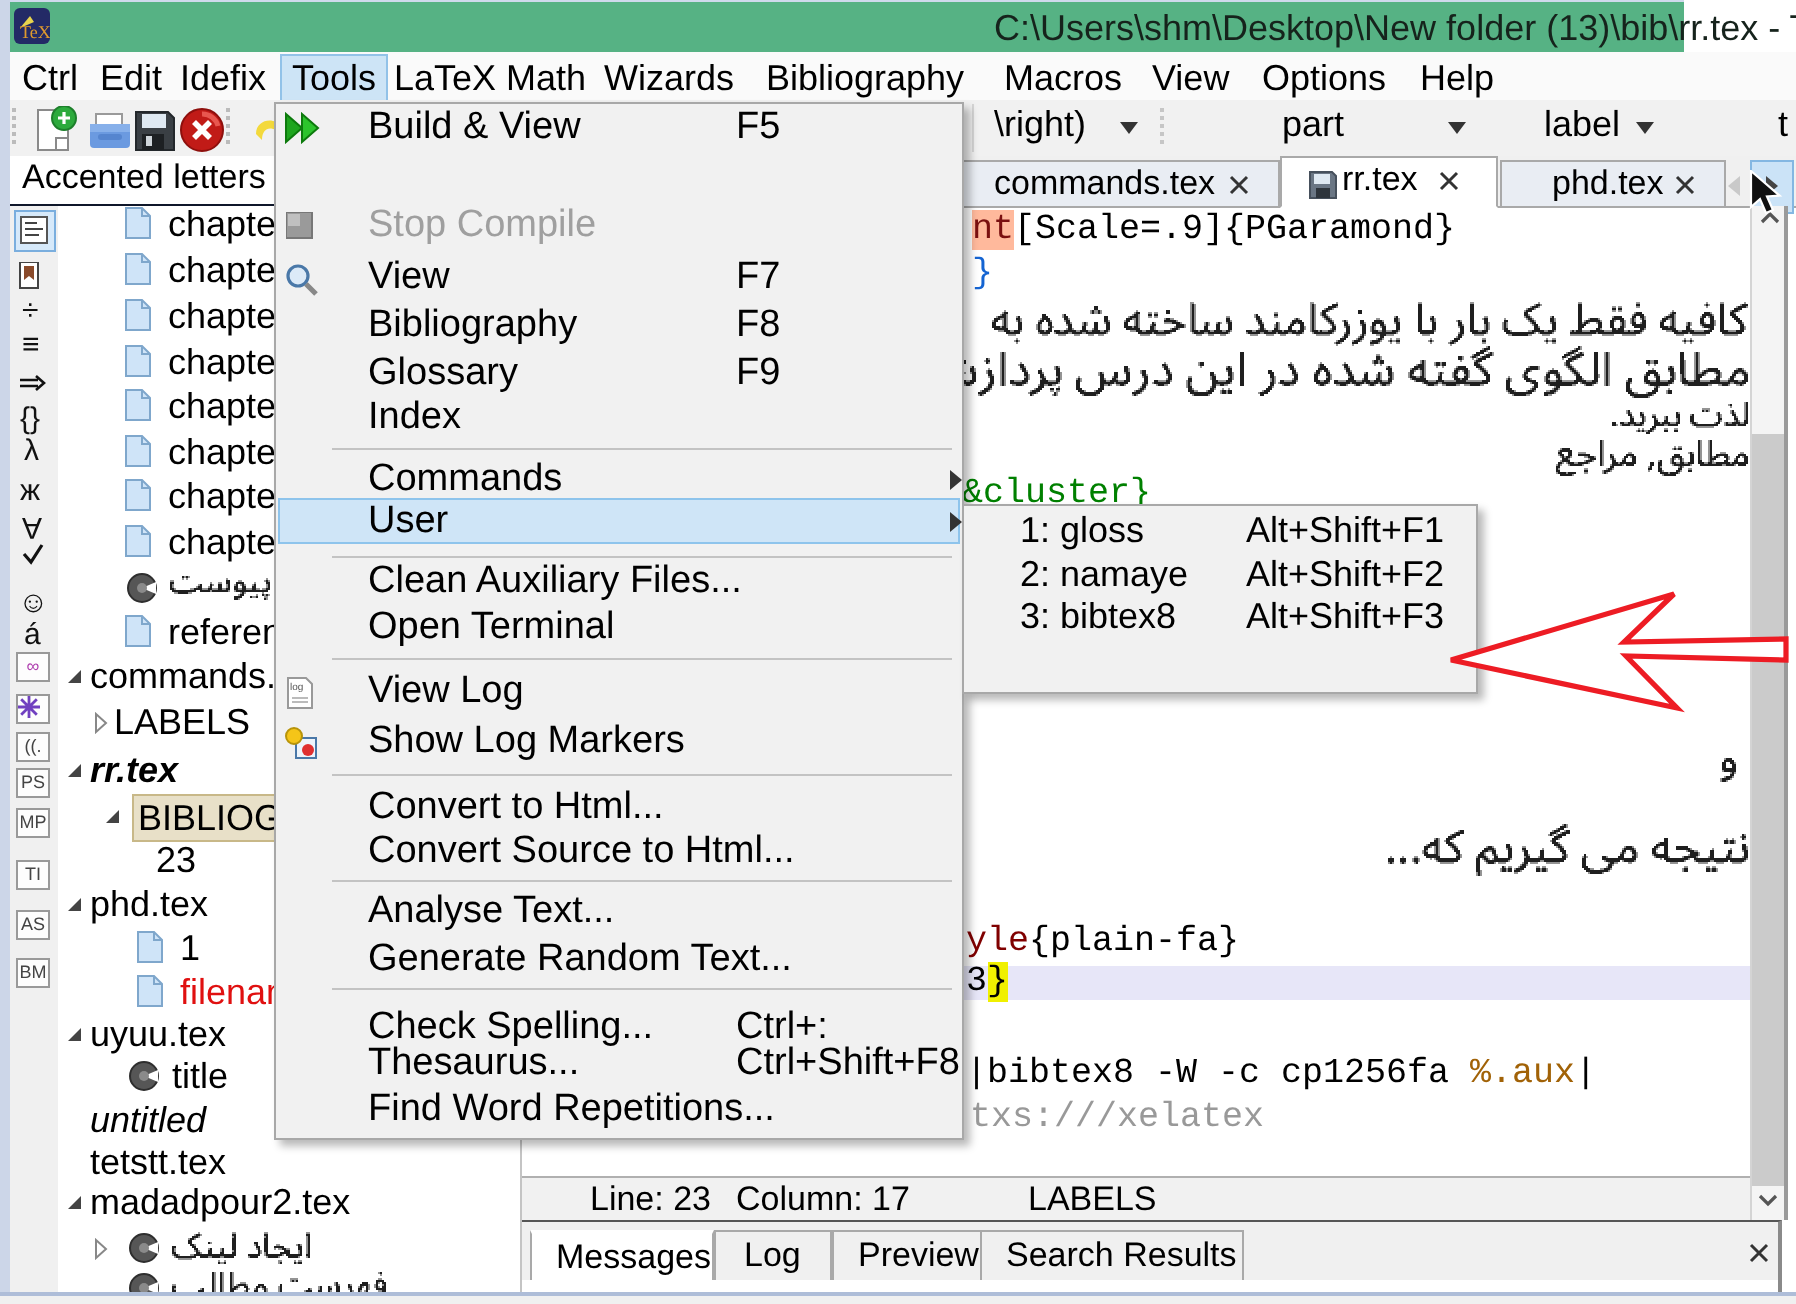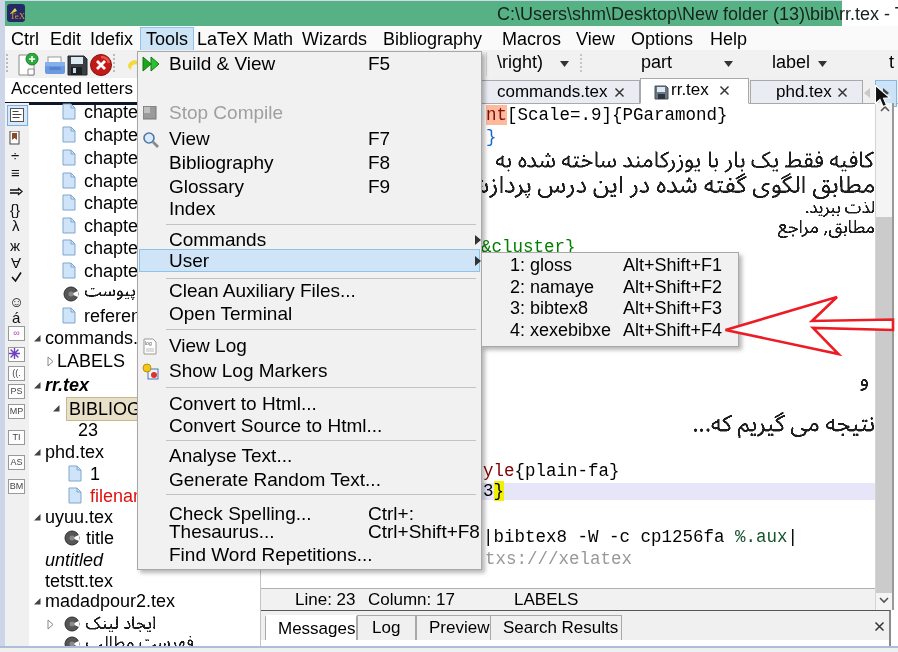--- a/index.html
+++ b/index.html
@@ -5,37 +5,37 @@
 #w{position:relative;width:898px;height:652px;background:#fff}
 .abs{position:absolute}
 #border-l{left:0;top:0;width:5px;height:646px;background:#ccd6e8}
 #titlebar{left:5px;top:0;width:837px;height:26px;background:#56b284;border-top:1px solid #cfdaec}
 #titlebar .ttl{position:absolute;left:492px;top:3px;font-size:18px;color:#16231c;white-space:nowrap}
 #menubar{left:5px;top:26px;width:893px;height:24px;background:#fafafa}
 .mi{position:absolute;top:3px;font-size:18px;color:#000;white-space:nowrap}
 #tools-hl{position:absolute;left:135px;top:1px;width:52px;height:23px;background:#cde4f6;border:1px solid #92c2e8}
 #toolbar{left:5px;top:50px;width:893px;height:28px;background:#f1f1f1;border-bottom:1px solid #e3e3e3}
 #leftpanel{left:5px;top:78px;width:256px;height:568px;background:#fff;overflow:hidden}
-#lphead{position:absolute;left:0;top:0;width:256px;height:24px;background:#fff;font-size:17px;border-bottom:3px solid #0f172a}
+#lphead{position:absolute;left:0;top:0;width:256px;height:24px;background:#fff;font-size:17px;border-bottom:1px solid #0f172a}
 #lphead span{position:absolute;left:6px;top:1px}
 #iconstrip{position:absolute;left:0;top:25px;width:24px;height:543px;background:#f0f0f0}
 .tree{position:absolute;font-size:18px;white-space:nowrap;color:#000}
 #editor{left:261px;top:78px;width:637px;height:568px;background:#fff}
 #tabbar{position:absolute;left:0;top:0;width:637px;height:25px;background:#f0f0f0;border-bottom:1px solid #a9a9a9}
 .tab{position:absolute;top:2px;height:22px;background:#e9edf3;border:1px solid #a9a9a9;font-size:17px}
 .tab.active{top:0;height:24px;background:#fff;border-bottom:1px solid #fff}
 .tab .tx{position:absolute;top:1px}
 .code{position:absolute;font-family:"Liberation Mono",monospace;font-size:17.5px;white-space:pre;color:#000}
 #statusbar{position:absolute;left:0;top:510px;width:614px;height:22px;background:#f1f1f1;border-top:1px solid #b0b0b0;font-size:17px}
 #bottompanel{position:absolute;left:261px;top:610px;width:630px;height:36px;background:#f0f0f0;border-top:1px solid #565656;border-right:2px solid #8a8a8a;box-sizing:border-box}
 .btab{position:absolute;top:4px;height:24px;border:1px solid #a9a9a9;background:#f0f0f0;font-size:17px;white-space:nowrap}
 .btab.active{background:#fff;border-top:2px solid #fff}
 #menu{left:137px;top:51px;width:343px;height:517px;background:#f1f1f1;border:1px solid #a8a8a8;box-shadow:3px 3px 4px rgba(0,0,0,.28)}
 .m-item{position:absolute;left:0;width:341px;font-size:19px;white-space:nowrap}
-.m-item .lbl{position:absolute;left:31px}
+.m-item .lbl{position:absolute;left:46px}
 .m-item .sc{position:absolute;left:230px}
 .m-sep{position:absolute;left:28px;width:310px;height:1px;background:#c3c3c3}
 .m-dis{color:#9f9f9f}
 #m-user-hl{position:absolute;left:1px;top:197px;width:341px;height:23px;background:#cfe5f7;border:1px solid #8ec4ec;box-sizing:border-box}
 #submenu{left:481px;top:252px;width:256px;height:93px;background:#f1f1f1;border:1px solid #a8a8a8;box-shadow:3px 3px 4px rgba(0,0,0,.28)}
 .s-item{position:absolute;font-size:18px;white-space:nowrap}
 #bottomedge{left:0;top:646px;width:898px;height:6px;background:#f0f0f0;border-top:2px solid #aebdd8}
 svg{display:block}
 </style></head><body>
 <div id="w">
@@ -373,21 +373,21 @@
             <path d="M2 1l6 5-6 5z" fill="#444"></path>
           </svg>
         </div>
   </div>
   <div class="code" style="left:225px;top:26px;height:22px;line-height:22px"><span style="background:#ffb99c;color:#7a1010">nt</span>[Scale=.9]{PGaramond}</div>
       <div class="code" style="left:225px;top:48px;height:22px;line-height:22px"><span style="color:#1464d2">}</span></div>
       <div class="code" style="left:220px;top:158px;height:22px;line-height:22px"><span style="color:#008000">&amp;cluster}</span></div>
       <div class="code" style="left:222px;top:382px;height:22px;line-height:22px"><span style="color:#800000">yle</span>{plain-fa}</div>
       <div class="abs" style="left:219px;top:405px;width:395px;height:17px;background:#e7e6f8"></div>
       <div class="code" style="left:222px;top:402px;height:22px;line-height:22px">3<span style="background:#f0f000">}</span></div>
-      <div class="code" style="left:222px;top:448px;height:22px;line-height:22px">|bibtex8 -W -c cp1256fa <span style="color:#14532d">%.aux</span>|</div>
+      <div class="code" style="left:222px;top:448px;height:22px;line-height:22px">|bibtex8 -W -c cp1256fa <span style="color:#a16207">%.aux</span>|</div>
       <div class="code" style="left:224px;top:470px;height:22px;line-height:22px"><span style="color:#999">txs:///xelatex</span></div>
       <svg class="abs" style="left:235px;top:73px" width="378" height="22" viewBox="0 0 378 22">
         <path d="M100 1.5h1M160 1.5h1M170 1.5h3M213 1.5h2M239 1.5h2M272 1.5h2M293 1.5h2M322 1.5h2M357 1.5h1M364 1.5h2M375 1.5h3M51 2.5h2M100 2.5h1M160 2.5h1M168 2.5h4M213 2.5h2M239 2.5h2M270 2.5h3M293 2.5h2M364 2.5h2M373 2.5h4M51 3.5h2M100 3.5h1M160 3.5h1M167 3.5h3M213 3.5h2M239 3.5h2M268 3.5h3M293 3.5h2M310 3.5h2M313 3.5h2M364 3.5h2M371 3.5h4M50 4.5h1M53 4.5h1M87 4.5h2M100 4.5h1M160 4.5h1M165 4.5h3M183 4.5h2M213 4.5h2M239 4.5h2M267 4.5h3M293 4.5h2M364 4.5h2M370 4.5h3M6 5.5h2M50 5.5h1M53 5.5h1M72 5.5h2M87 5.5h2M100 5.5h1M160 5.5h1M165 5.5h2M183 5.5h2M213 5.5h2M239 5.5h2M266 5.5h2M293 5.5h2M322 5.5h3M340 5.5h2M356 5.5h3M364 5.5h2M369 5.5h2M5 6.5h2M25 6.5h2M36 6.5h1M71 6.5h2M78 6.5h2M81 6.5h2M100 6.5h1M132 6.5h1M141 6.5h2M160 6.5h1M165 6.5h2M213 6.5h2M239 6.5h2M266 6.5h2M293 6.5h2M321 6.5h5M339 6.5h2M355 6.5h5M364 6.5h2M369 6.5h3M3 7.5h4M13 7.5h1M25 7.5h3M36 7.5h2M56 7.5h2M69 7.5h4M100 7.5h1M132 7.5h2M160 7.5h1M166 7.5h2M202 7.5h1M213 7.5h2M220 7.5h1M239 7.5h2M267 7.5h2M280 7.5h1M293 7.5h2M311 7.5h4M320 7.5h2M324 7.5h2M337 7.5h4M355 7.5h2M359 7.5h2M364 7.5h2M370 7.5h3M1 8.5h3M6 8.5h1M12 8.5h2M25 8.5h4M36 8.5h2M56 8.5h2M67 8.5h3M72 8.5h1M87 8.5h2M100 8.5h1M117 8.5h2M132 8.5h2M152 8.5h1M160 8.5h1M167 8.5h2M201 8.5h2M213 8.5h2M219 8.5h2M239 8.5h2M246 8.5h2M268 8.5h2M279 8.5h2M293 8.5h2M299 8.5h4M310 8.5h6M320 8.5h1M325 8.5h1M335 8.5h3M340 8.5h1M354 8.5h2M359 8.5h2M364 8.5h2M371 8.5h3M1 9.5h2M6 9.5h1M13 9.5h1M24 9.5h2M27 9.5h2M37 9.5h2M56 9.5h2M67 9.5h2M72 9.5h1M86 9.5h6M100 9.5h1M117 9.5h2M133 9.5h2M150 9.5h5M160 9.5h1M168 9.5h2M176 9.5h1M184 9.5h2M191 9.5h4M201 9.5h2M213 9.5h2M220 9.5h1M233 9.5h1M239 9.5h2M246 9.5h2M256 9.5h2M269 9.5h2M279 9.5h2M293 9.5h2M297 9.5h7M309 9.5h2M314 9.5h2M320 9.5h1M325 9.5h2M335 9.5h2M340 9.5h1M354 9.5h2M359 9.5h2M364 9.5h2M372 9.5h3M0 10.5h2M6 10.5h1M13 10.5h2M23 10.5h2M28 10.5h2M37 10.5h2M46 10.5h1M51 10.5h2M57 10.5h2M66 10.5h2M72 10.5h1M80 10.5h1M90 10.5h4M100 10.5h1M107 10.5h1M113 10.5h1M118 10.5h2M133 10.5h2M142 10.5h1M150 10.5h2M153 10.5h3M160 10.5h1M169 10.5h2M176 10.5h2M184 10.5h2M190 10.5h6M202 10.5h2M213 10.5h2M220 10.5h2M233 10.5h2M239 10.5h2M246 10.5h2M256 10.5h1M270 10.5h2M280 10.5h2M293 10.5h2M296 10.5h2M303 10.5h2M309 10.5h2M315 10.5h1M320 10.5h2M325 10.5h2M334 10.5h2M340 10.5h1M348 10.5h1M354 10.5h2M359 10.5h2M364 10.5h2M373 10.5h2M0 11.5h2M6 11.5h1M13 11.5h2M23 11.5h1M28 11.5h2M38 11.5h2M46 11.5h1M51 11.5h2M57 11.5h2M66 11.5h2M72 11.5h1M80 11.5h2M92 11.5h4M100 11.5h1M107 11.5h1M112 11.5h2M118 11.5h2M134 11.5h2M142 11.5h1M149 11.5h2M154 11.5h2M160 11.5h1M170 11.5h1M176 11.5h2M185 11.5h2M190 11.5h2M194 11.5h2M202 11.5h2M213 11.5h2M220 11.5h2M233 11.5h2M239 11.5h2M247 11.5h1M256 11.5h1M271 11.5h2M280 11.5h2M293 11.5h4M303 11.5h2M309 11.5h2M315 11.5h1M320 11.5h7M334 11.5h2M340 11.5h1M348 11.5h1M355 11.5h6M364 11.5h2M374 11.5h2M0 12.5h4M5 12.5h2M13 12.5h2M23 12.5h1M29 12.5h1M38 12.5h2M45 12.5h2M51 12.5h2M57 12.5h2M66 12.5h4M71 12.5h2M79 12.5h2M92 12.5h4M100 12.5h1M106 12.5h2M112 12.5h2M118 12.5h2M134 12.5h2M142 12.5h1M148 12.5h2M154 12.5h2M160 12.5h1M170 12.5h2M177 12.5h2M185 12.5h2M190 12.5h1M195 12.5h2M202 12.5h2M213 12.5h2M220 12.5h2M234 12.5h2M239 12.5h2M247 12.5h1M256 12.5h1M271 12.5h2M280 12.5h2M293 12.5h3M303 12.5h2M309 12.5h2M314 12.5h2M321 12.5h6M334 12.5h4M339 12.5h2M347 12.5h2M356 12.5h5M364 12.5h2M374 12.5h2M1 13.5h7M13 13.5h2M23 13.5h1M28 13.5h2M38 13.5h2M45 13.5h2M51 13.5h2M57 13.5h2M67 13.5h7M79 13.5h2M90 13.5h3M100 13.5h1M106 13.5h2M112 13.5h2M118 13.5h2M134 13.5h2M141 13.5h2M148 13.5h2M154 13.5h2M160 13.5h1M170 13.5h2M177 13.5h2M185 13.5h2M190 13.5h1M195 13.5h2M202 13.5h2M213 13.5h2M220 13.5h2M234 13.5h2M239 13.5h2M247 13.5h1M256 13.5h2M271 13.5h3M280 13.5h2M293 13.5h2M302 13.5h2M310 13.5h2M313 13.5h3M324 13.5h2M335 13.5h7M347 13.5h2M359 13.5h2M364 13.5h2M374 13.5h2M6 14.5h3M11 14.5h3M23 14.5h3M27 14.5h3M31 14.5h3M36 14.5h6M44 14.5h4M50 14.5h4M56 14.5h2M72 14.5h3M77 14.5h6M86 14.5h6M100 14.5h3M104 14.5h5M111 14.5h4M117 14.5h2M127 14.5h3M132 14.5h6M140 14.5h5M146 14.5h6M153 14.5h3M160 14.5h3M164 14.5h1M168 14.5h3M177 14.5h2M185 14.5h2M190 14.5h3M195 14.5h2M200 14.5h3M213 14.5h8M234 14.5h2M239 14.5h4M245 14.5h3M256 14.5h3M270 14.5h6M278 14.5h3M290 14.5h1M292 14.5h3M299 14.5h7M310 14.5h6M318 14.5h1M321 14.5h4M340 14.5h3M345 14.5h6M356 14.5h4M364 14.5h4M372 14.5h4M7 15.5h7M24 15.5h5M32 15.5h6M40 15.5h5M47 15.5h10M73 15.5h7M81 15.5h8M101 15.5h5M108 15.5h10M128 15.5h6M136 15.5h6M143 15.5h5M150 15.5h5M161 15.5h9M177 15.5h2M185 15.5h2M190 15.5h12M214 15.5h7M234 15.5h2M240 15.5h7M257 15.5h14M274 15.5h6M289 15.5h13M303 15.5h21M341 15.5h7M349 15.5h10M365 15.5h10M176 16.5h2M185 16.5h1M194 16.5h3M233 16.5h2M260 16.5h8M176 17.5h2M184 17.5h2M194 17.5h2M233 17.5h2M174 18.5h3M183 18.5h2M193 18.5h2M231 18.5h3M12 19.5h1M173 19.5h3M181 19.5h3M190 19.5h4M199 19.5h1M202 19.5h2M219 19.5h1M230 19.5h3M245 19.5h2M277 19.5h1M280 19.5h2M346 19.5h1M349 19.5h1M172 20.5h2M180 20.5h3M189 20.5h4M229 20.5h2" stroke="#000" stroke-opacity=".88" stroke-width="1" fill="none"></path>
         <path d="M99 0.5h2M159 0.5h2M172 0.5h1M213 0.5h2M239 0.5h2M273 0.5h1M293 0.5h2M322 0.5h2M357 0.5h1M364 0.5h2M376 0.5h1M99 1.5h1M101 1.5h1M159 1.5h1M161 1.5h1M271 1.5h1M274 1.5h1M356 1.5h1M358 1.5h1M374 1.5h1M99 2.5h1M101 2.5h1M159 2.5h1M161 2.5h1M172 2.5h1M269 2.5h1M273 2.5h1M310 2.5h2M313 2.5h2M322 2.5h2M357 2.5h1M372 2.5h1M377 2.5h1M99 3.5h1M101 3.5h1M159 3.5h1M161 3.5h1M166 3.5h1M170 3.5h1M267 3.5h1M271 3.5h1M6 4.5h1M49 4.5h1M51 4.5h2M54 4.5h1M72 4.5h1M99 4.5h1M101 4.5h1M159 4.5h1M161 4.5h1M168 4.5h1M266 4.5h1M310 4.5h2M313 4.5h2M340 4.5h1M369 4.5h1M373 4.5h1M5 5.5h1M49 5.5h1M51 5.5h2M54 5.5h1M71 5.5h1M78 5.5h2M81 5.5h2M99 5.5h1M101 5.5h1M141 5.5h2M159 5.5h1M161 5.5h1M164 5.5h1M321 5.5h1M339 5.5h1M359 5.5h1M371 5.5h1M4 6.5h1M7 6.5h1M35 6.5h1M70 6.5h1M73 6.5h1M99 6.5h1M101 6.5h1M131 6.5h1M159 6.5h1M161 6.5h1M164 6.5h1M167 6.5h1M268 6.5h1M320 6.5h1M338 6.5h1M341 6.5h1M360 6.5h1M2 7.5h1M7 7.5h1M12 7.5h1M35 7.5h1M68 7.5h1M73 7.5h1M78 7.5h2M81 7.5h2M99 7.5h1M101 7.5h1M117 7.5h2M131 7.5h1M141 7.5h2M159 7.5h1M161 7.5h1M165 7.5h1M168 7.5h1M201 7.5h1M219 7.5h1M246 7.5h2M266 7.5h1M269 7.5h1M279 7.5h1M310 7.5h1M326 7.5h1M336 7.5h1M341 7.5h1M354 7.5h1M358 7.5h1M4 8.5h2M7 8.5h1M14 8.5h1M24 8.5h1M38 8.5h1M70 8.5h2M73 8.5h1M86 8.5h1M89 8.5h2M99 8.5h1M101 8.5h1M134 8.5h1M151 8.5h1M153 8.5h1M159 8.5h1M161 8.5h1M166 8.5h1M169 8.5h1M192 8.5h2M203 8.5h1M221 8.5h1M245 8.5h1M256 8.5h1M267 8.5h1M270 8.5h1M281 8.5h1M298 8.5h1M303 8.5h1M319 8.5h1M321 8.5h1M324 8.5h1M326 8.5h1M338 8.5h2M341 8.5h1M0 9.5h1M5 9.5h1M7 9.5h1M12 9.5h1M14 9.5h1M23 9.5h1M29 9.5h1M36 9.5h1M58 9.5h1M66 9.5h1M71 9.5h1M73 9.5h1M92 9.5h1M99 9.5h1M101 9.5h1M119 9.5h1M132 9.5h1M159 9.5h1M161 9.5h1M167 9.5h1M170 9.5h1M175 9.5h1M177 9.5h1M195 9.5h1M203 9.5h1M219 9.5h1M221 9.5h1M232 9.5h1M234 9.5h1M268 9.5h1M271 9.5h1M281 9.5h1M296 9.5h1M304 9.5h1M311 9.5h1M316 9.5h1M319 9.5h1M321 9.5h1M334 9.5h1M339 9.5h1M341 9.5h1M361 9.5h1M5 10.5h1M7 10.5h1M39 10.5h1M45 10.5h1M47 10.5h1M56 10.5h1M71 10.5h1M73 10.5h1M81 10.5h1M86 10.5h4M94 10.5h1M99 10.5h1M101 10.5h1M106 10.5h1M108 10.5h1M112 10.5h1M114 10.5h1M117 10.5h1M135 10.5h1M143 10.5h1M149 10.5h1M152 10.5h1M159 10.5h1M161 10.5h1M168 10.5h1M186 10.5h1M201 10.5h1M248 10.5h1M255 10.5h1M257 10.5h1M269 10.5h1M279 10.5h1M295 10.5h1M298 10.5h1M302 10.5h1M314 10.5h1M316 10.5h1M319 10.5h1M324 10.5h1M339 10.5h1M341 10.5h1M347 10.5h1M349 10.5h1M356 10.5h1M361 10.5h1M375 10.5h1M5 11.5h1M7 11.5h1M22 11.5h1M24 11.5h1M37 11.5h1M45 11.5h1M47 11.5h1M71 11.5h1M73 11.5h1M79 11.5h1M96 11.5h1M99 11.5h1M101 11.5h1M106 11.5h1M108 11.5h1M133 11.5h1M141 11.5h1M143 11.5h1M159 11.5h1M161 11.5h1M169 11.5h1M171 11.5h1M178 11.5h1M184 11.5h1M196 11.5h1M235 11.5h1M246 11.5h1M248 11.5h1M255 11.5h1M257 11.5h1M270 11.5h1M314 11.5h1M316 11.5h1M339 11.5h1M341 11.5h1M347 11.5h1M349 11.5h1M354 11.5h1M361 11.5h1M4 12.5h1M7 12.5h1M22 12.5h1M24 12.5h1M28 12.5h1M30 12.5h1M70 12.5h1M73 12.5h1M81 12.5h1M91 12.5h1M96 12.5h1M99 12.5h1M101 12.5h1M141 12.5h1M143 12.5h1M156 12.5h1M159 12.5h1M161 12.5h1M176 12.5h1M189 12.5h1M191 12.5h1M194 12.5h1M233 12.5h1M246 12.5h1M248 12.5h1M255 12.5h1M257 12.5h1M273 12.5h1M316 12.5h1M338 12.5h1M341 12.5h1M355 12.5h1M376 12.5h1M22 13.5h1M24 13.5h1M37 13.5h1M40 13.5h1M50 13.5h1M81 13.5h1M89 13.5h1M93 13.5h1M99 13.5h1M101 13.5h1M133 13.5h1M136 13.5h1M143 13.5h1M156 13.5h1M159 13.5h1M161 13.5h1M169 13.5h1M189 13.5h1M191 13.5h1M246 13.5h1M248 13.5h1M255 13.5h1M304 13.5h1M312 13.5h1M326 13.5h1M349 13.5h1M358 13.5h1M376 13.5h1M3 14.5h3M9 14.5h2M14 14.5h1M26 14.5h1M34 14.5h2M42 14.5h2M48 14.5h2M54 14.5h2M58 14.5h1M69 14.5h3M75 14.5h2M83 14.5h3M99 14.5h1M103 14.5h1M109 14.5h2M115 14.5h2M119 14.5h1M130 14.5h2M138 14.5h2M145 14.5h1M152 14.5h1M159 14.5h1M163 14.5h1M165 14.5h3M171 14.5h1M189 14.5h1M193 14.5h2M197 14.5h3M203 14.5h1M221 14.5h1M243 14.5h2M259 14.5h1M268 14.5h2M276 14.5h2M281 14.5h1M289 14.5h1M291 14.5h1M295 14.5h4M306 14.5h4M316 14.5h2M319 14.5h2M325 14.5h1M337 14.5h3M343 14.5h2M351 14.5h5M368 14.5h4M23 15.5h1M31 15.5h1M38 15.5h2M45 15.5h2M57 15.5h1M80 15.5h1M89 15.5h1M100 15.5h1M106 15.5h2M118 15.5h1M127 15.5h1M134 15.5h2M142 15.5h1M148 15.5h2M155 15.5h1M160 15.5h1M170 15.5h1M176 15.5h1M202 15.5h1M233 15.5h1M247 15.5h1M271 15.5h1M273 15.5h1M280 15.5h1M302 15.5h1M324 15.5h1M348 15.5h1M8 16.5h4M25 16.5h3M33 16.5h4M41 16.5h3M48 16.5h3M53 16.5h3M74 16.5h5M82 16.5h5M102 16.5h3M108 16.5h3M114 16.5h3M129 16.5h4M137 16.5h4M144 16.5h3M152 16.5h2M162 16.5h7M178 16.5h1M184 16.5h1M186 16.5h1M192 16.5h2M197 16.5h4M215 16.5h4M235 16.5h1M241 16.5h5M258 16.5h2M268 16.5h2M275 16.5h4M289 16.5h11M305 16.5h6M315 16.5h7M342 16.5h4M350 16.5h7M366 16.5h7M175 17.5h1M183 17.5h1M232 17.5h1M12 18.5h1M182 18.5h1M185 18.5h1M192 18.5h1M195 18.5h1M199 18.5h1M202 18.5h2M219 18.5h1M245 18.5h2M277 18.5h1M280 18.5h2M346 18.5h1M349 18.5h1M11 19.5h1M13 19.5h1M172 19.5h1M180 19.5h1M184 19.5h1M189 19.5h1M194 19.5h1M198 19.5h1M200 19.5h2M218 19.5h1M220 19.5h1M229 19.5h1M276 19.5h1M278 19.5h2M345 19.5h1M347 19.5h2M350 19.5h1M12 20.5h1M171 20.5h1M174 20.5h1M193 20.5h1M199 20.5h1M202 20.5h2M219 20.5h1M228 20.5h1M231 20.5h1M245 20.5h2M277 20.5h1M280 20.5h2M346 20.5h1M349 20.5h1M172 21.5h1M180 21.5h1M189 21.5h2M229 21.5h1" stroke="#000" stroke-opacity=".42" stroke-width="1" fill="none"></path>
       </svg>
       <svg class="abs" style="left:200px;top:95px" width="413" height="26" viewBox="0 0 413 26">
         <path d="M283 0.5h1M328 0.5h1M281 1.5h3M327 1.5h2M279 2.5h3M325 2.5h3M40 3.5h1M159 3.5h2M277 3.5h4M284 3.5h1M323 3.5h3M329 3.5h1M336 3.5h2M342 3.5h1M379 3.5h2M387 3.5h1M40 4.5h1M159 4.5h2M276 4.5h3M282 4.5h3M321 4.5h3M327 4.5h4M336 4.5h2M342 4.5h1M379 4.5h2M387 4.5h1M18 5.5h2M40 5.5h1M159 5.5h2M227 5.5h2M268 5.5h2M275 5.5h2M280 5.5h4M320 5.5h2M325 5.5h4M336 5.5h2M342 5.5h1M379 5.5h2M387 5.5h1M19 6.5h1M32 6.5h1M40 6.5h1M159 6.5h2M227 6.5h2M268 6.5h2M278 6.5h4M323 6.5h4M336 6.5h2M342 6.5h1M379 6.5h2M387 6.5h1M16 7.5h2M20 7.5h2M32 7.5h2M40 7.5h1M159 7.5h2M226 7.5h2M229 7.5h2M250 7.5h1M277 7.5h3M322 7.5h3M336 7.5h2M342 7.5h1M362 7.5h2M366 7.5h2M379 7.5h2M387 7.5h1M16 8.5h2M20 8.5h2M32 8.5h1M40 8.5h1M139 8.5h2M159 8.5h2M226 8.5h2M229 8.5h2M250 8.5h1M257 8.5h2M260 8.5h2M276 8.5h2M322 8.5h2M336 8.5h2M342 8.5h1M362 8.5h2M366 8.5h2M379 8.5h2M387 8.5h1M40 9.5h1M49 9.5h2M120 9.5h2M139 9.5h2M159 9.5h2M183 9.5h2M199 9.5h2M211 9.5h2M248 9.5h3M257 9.5h2M260 9.5h2M276 9.5h3M322 9.5h2M336 9.5h2M342 9.5h1M379 9.5h2M387 9.5h1M25 10.5h1M40 10.5h1M49 10.5h2M67 10.5h1M101 10.5h2M121 10.5h2M153 10.5h1M159 10.5h2M184 10.5h2M199 10.5h3M211 10.5h2M233 10.5h1M246 10.5h5M268 10.5h4M277 10.5h3M304 10.5h4M323 10.5h2M336 10.5h2M342 10.5h1M374 10.5h1M379 10.5h2M387 10.5h1M24 11.5h2M40 11.5h1M50 11.5h2M67 11.5h2M101 11.5h2M121 11.5h2M152 11.5h3M159 11.5h2M184 11.5h2M198 11.5h5M212 11.5h2M232 11.5h3M245 11.5h3M249 11.5h2M267 11.5h6M279 11.5h2M302 11.5h6M324 11.5h2M336 11.5h2M342 11.5h1M373 11.5h3M379 11.5h2M387 11.5h1M393 11.5h5M408 11.5h2M24 12.5h2M33 12.5h2M40 12.5h1M50 12.5h2M58 12.5h2M67 12.5h2M101 12.5h2M110 12.5h2M122 12.5h2M153 12.5h2M159 12.5h2M173 12.5h2M185 12.5h2M197 12.5h2M201 12.5h2M212 12.5h2M233 12.5h2M244 12.5h2M250 12.5h1M266 12.5h2M271 12.5h2M280 12.5h2M302 12.5h2M314 12.5h4M325 12.5h2M336 12.5h2M342 12.5h1M363 12.5h4M374 12.5h2M379 12.5h2M387 12.5h1M391 12.5h8M406 12.5h5M12 13.5h1M19 13.5h2M25 13.5h2M33 13.5h2M40 13.5h1M51 13.5h2M58 13.5h2M67 13.5h2M89 13.5h1M96 13.5h2M102 13.5h2M110 13.5h2M122 13.5h2M144 13.5h2M153 13.5h2M159 13.5h2M173 13.5h3M185 13.5h2M197 13.5h2M202 13.5h2M213 13.5h2M222 13.5h1M228 13.5h1M233 13.5h2M244 13.5h2M250 13.5h1M259 13.5h1M266 13.5h2M271 13.5h2M281 13.5h2M301 13.5h2M313 13.5h5M326 13.5h2M336 13.5h2M342 13.5h1M362 13.5h6M374 13.5h2M379 13.5h2M387 13.5h1M390 13.5h2M397 13.5h2M406 13.5h2M410 13.5h2M12 14.5h2M19 14.5h2M25 14.5h2M33 14.5h2M40 14.5h1M51 14.5h2M59 14.5h2M67 14.5h2M89 14.5h2M96 14.5h2M102 14.5h2M110 14.5h2M123 14.5h2M144 14.5h2M153 14.5h2M159 14.5h2M174 14.5h2M186 14.5h2M196 14.5h2M202 14.5h2M213 14.5h2M221 14.5h2M228 14.5h1M233 14.5h2M244 14.5h1M250 14.5h1M259 14.5h1M266 14.5h1M272 14.5h1M281 14.5h3M301 14.5h1M312 14.5h2M317 14.5h2M327 14.5h2M336 14.5h2M342 14.5h1M362 14.5h2M366 14.5h2M374 14.5h2M380 14.5h1M387 14.5h4M398 14.5h1M405 14.5h2M411 14.5h2M12 15.5h2M19 15.5h2M25 15.5h2M34 15.5h2M40 15.5h1M52 15.5h1M59 15.5h2M68 15.5h1M89 15.5h2M96 15.5h2M102 15.5h2M111 15.5h2M123 15.5h2M145 15.5h2M154 15.5h1M159 15.5h2M174 15.5h2M186 15.5h2M196 15.5h2M203 15.5h1M214 15.5h2M221 15.5h2M228 15.5h1M234 15.5h1M244 15.5h3M249 15.5h2M258 15.5h2M266 15.5h2M271 15.5h2M282 15.5h2M301 15.5h2M312 15.5h2M317 15.5h2M327 15.5h3M336 15.5h2M342 15.5h1M361 15.5h2M367 15.5h2M375 15.5h1M380 15.5h1M387 15.5h3M397 15.5h2M404 15.5h2M411 15.5h2M1 16.5h1M12 16.5h2M18 16.5h3M25 16.5h2M34 16.5h2M40 16.5h1M51 16.5h2M60 16.5h2M67 16.5h2M78 16.5h1M89 16.5h2M95 16.5h2M102 16.5h2M111 16.5h2M123 16.5h2M133 16.5h2M145 16.5h2M153 16.5h2M159 16.5h2M175 16.5h1M186 16.5h2M196 16.5h2M202 16.5h2M213 16.5h3M221 16.5h2M227 16.5h2M233 16.5h2M245 16.5h7M258 16.5h2M266 16.5h3M270 16.5h3M282 16.5h2M293 16.5h1M301 16.5h3M312 16.5h1M318 16.5h1M327 16.5h3M336 16.5h2M342 16.5h1M353 16.5h2M361 16.5h2M367 16.5h2M374 16.5h2M380 16.5h2M387 16.5h2M397 16.5h2M404 16.5h2M411 16.5h2M0 17.5h2M12 17.5h3M18 17.5h4M24 17.5h3M34 17.5h2M40 17.5h1M44 17.5h2M50 17.5h3M59 17.5h4M67 17.5h2M77 17.5h2M89 17.5h3M94 17.5h4M101 17.5h3M111 17.5h2M116 17.5h2M122 17.5h2M133 17.5h2M145 17.5h3M152 17.5h3M159 17.5h2M175 17.5h1M179 17.5h2M185 17.5h2M196 17.5h3M201 17.5h3M206 17.5h2M212 17.5h5M220 17.5h4M226 17.5h4M233 17.5h2M247 17.5h6M257 17.5h4M267 17.5h5M280 17.5h4M292 17.5h2M302 17.5h5M312 17.5h2M317 17.5h3M326 17.5h6M335 17.5h3M342 17.5h1M353 17.5h2M361 17.5h3M367 17.5h2M373 17.5h3M380 17.5h3M386 17.5h3M394 17.5h5M403 17.5h5M410 17.5h3M0 18.5h2M12 18.5h14M34 18.5h2M40 18.5h1M44 18.5h8M59 18.5h9M77 18.5h2M89 18.5h7M97 18.5h6M111 18.5h2M116 18.5h8M133 18.5h1M145 18.5h9M159 18.5h2M174 18.5h2M179 18.5h8M197 18.5h6M206 18.5h8M215 18.5h6M222 18.5h6M229 18.5h5M251 18.5h7M260 18.5h23M292 18.5h2M305 18.5h3M312 18.5h16M330 18.5h7M342 18.5h1M352 18.5h2M362 18.5h13M380 18.5h24M406 18.5h6M0 19.5h2M12 19.5h2M16 19.5h2M22 19.5h2M33 19.5h2M40 19.5h1M47 19.5h3M59 19.5h2M63 19.5h2M77 19.5h2M89 19.5h2M93 19.5h1M99 19.5h2M110 19.5h2M118 19.5h3M133 19.5h1M145 19.5h2M149 19.5h2M159 19.5h2M174 19.5h2M181 19.5h3M199 19.5h2M209 19.5h3M217 19.5h2M224 19.5h2M230 19.5h2M253 19.5h3M262 19.5h5M274 19.5h5M292 19.5h2M306 19.5h2M314 19.5h11M332 19.5h3M342 19.5h1M352 19.5h2M364 19.5h9M383 19.5h10M400 19.5h3M409 19.5h1M0 20.5h2M12 20.5h2M33 20.5h2M58 20.5h3M77 20.5h2M89 20.5h2M110 20.5h2M133 20.5h2M145 20.5h2M173 20.5h2M292 20.5h2M306 20.5h2M317 20.5h2M352 20.5h2M367 20.5h1M0 21.5h3M11 21.5h2M31 21.5h3M57 21.5h3M64 21.5h2M67 21.5h2M77 21.5h3M88 21.5h3M109 21.5h2M133 21.5h2M144 21.5h2M172 21.5h3M292 21.5h3M305 21.5h2M316 21.5h2M352 21.5h2M366 21.5h2M1 22.5h3M10 22.5h3M30 22.5h3M55 22.5h4M78 22.5h3M87 22.5h3M107 22.5h3M133 22.5h3M143 22.5h3M150 22.5h2M153 22.5h2M171 22.5h3M293 22.5h3M303 22.5h3M314 22.5h3M352 22.5h3M365 22.5h3M373 22.5h2M2 23.5h10M28 23.5h4M54 23.5h3M66 23.5h1M79 23.5h10M105 23.5h4M134 23.5h11M150 23.5h2M153 23.5h2M169 23.5h4M294 23.5h11M311 23.5h5M353 23.5h3M363 23.5h4M373 23.5h2M4 24.5h6M29 24.5h1M54 24.5h1M66 24.5h1M81 24.5h6M106 24.5h1M136 24.5h7M169 24.5h2M296 24.5h6M311 24.5h2M354 24.5h11M356 25.5h7" stroke="#000" stroke-opacity=".88" stroke-width="1" fill="none"></path>
         <path d="M282 0.5h1M329 0.5h1M280 1.5h1M326 1.5h1M329 1.5h1M282 2.5h1M324 2.5h1M39 3.5h1M41 3.5h1M283 3.5h1M285 3.5h1M322 3.5h1M326 3.5h1M328 3.5h1M330 3.5h1M341 3.5h1M343 3.5h1M386 3.5h1M388 3.5h1M18 4.5h2M39 4.5h1M41 4.5h1M227 4.5h2M275 4.5h1M281 4.5h1M285 4.5h1M324 4.5h1M326 4.5h1M341 4.5h1M343 4.5h1M386 4.5h1M388 4.5h1M20 5.5h1M39 5.5h1M41 5.5h1M229 5.5h1M270 5.5h1M274 5.5h1M277 5.5h1M279 5.5h1M322 5.5h1M324 5.5h1M329 5.5h1M341 5.5h1M343 5.5h1M386 5.5h1M388 5.5h1M18 6.5h1M20 6.5h1M33 6.5h1M39 6.5h1M41 6.5h1M229 6.5h1M270 6.5h1M275 6.5h1M277 6.5h1M320 6.5h1M327 6.5h1M341 6.5h1M343 6.5h1M386 6.5h1M388 6.5h1M18 7.5h2M31 7.5h1M39 7.5h1M41 7.5h1M225 7.5h1M228 7.5h1M249 7.5h1M251 7.5h1M269 7.5h1M276 7.5h1M325 7.5h1M341 7.5h1M343 7.5h1M364 7.5h2M381 7.5h1M386 7.5h1M388 7.5h1M18 8.5h2M33 8.5h1M39 8.5h1M41 8.5h1M49 8.5h1M121 8.5h1M138 8.5h1M184 8.5h1M199 8.5h1M211 8.5h1M225 8.5h1M228 8.5h1M249 8.5h1M251 8.5h1M256 8.5h1M259 8.5h1M278 8.5h1M321 8.5h1M341 8.5h1M343 8.5h1M364 8.5h2M381 8.5h1M386 8.5h1M388 8.5h1M17 9.5h1M20 9.5h1M39 9.5h1M41 9.5h1M48 9.5h1M122 9.5h1M138 9.5h1M185 9.5h1M198 9.5h1M210 9.5h1M226 9.5h1M229 9.5h1M247 9.5h1M251 9.5h1M256 9.5h1M259 9.5h1M279 9.5h1M321 9.5h1M324 9.5h1M341 9.5h1M343 9.5h1M363 9.5h1M366 9.5h1M381 9.5h1M386 9.5h1M388 9.5h1M24 10.5h1M39 10.5h1M41 10.5h1M51 10.5h1M66 10.5h1M68 10.5h1M120 10.5h1M139 10.5h1M152 10.5h1M154 10.5h1M183 10.5h1M198 10.5h1M213 10.5h1M232 10.5h1M234 10.5h1M251 10.5h1M257 10.5h1M260 10.5h1M267 10.5h1M280 10.5h1M303 10.5h1M308 10.5h1M322 10.5h1M325 10.5h1M341 10.5h1M343 10.5h1M373 10.5h1M375 10.5h1M381 10.5h1M386 10.5h1M388 10.5h1M26 11.5h1M33 11.5h1M39 11.5h1M41 11.5h1M49 11.5h1M59 11.5h1M66 11.5h1M103 11.5h1M123 11.5h1M186 11.5h1M211 11.5h1M244 11.5h1M248 11.5h1M251 11.5h1M266 11.5h1M278 11.5h1M281 11.5h1M308 11.5h1M315 11.5h1M323 11.5h1M326 11.5h1M341 11.5h1M343 11.5h1M365 11.5h1M381 11.5h1M386 11.5h1M388 11.5h1M392 11.5h1M407 11.5h1M410 11.5h1M26 12.5h1M32 12.5h1M39 12.5h1M41 12.5h1M52 12.5h1M103 12.5h1M109 12.5h1M152 12.5h1M199 12.5h1M203 12.5h1M214 12.5h1M246 12.5h1M249 12.5h1M251 12.5h1M268 12.5h1M270 12.5h1M273 12.5h1M279 12.5h1M282 12.5h1M301 12.5h1M304 12.5h1M313 12.5h1M324 12.5h1M327 12.5h1M341 12.5h1M343 12.5h1M373 12.5h1M381 12.5h1M386 12.5h1M388 12.5h1M390 12.5h1M411 12.5h1M11 13.5h1M13 13.5h1M21 13.5h1M24 13.5h1M32 13.5h1M39 13.5h1M41 13.5h1M60 13.5h1M69 13.5h1M88 13.5h1M90 13.5h1M101 13.5h1M109 13.5h1M124 13.5h1M155 13.5h1M187 13.5h1M196 13.5h1M212 13.5h1M221 13.5h1M229 13.5h1M235 13.5h1M243 13.5h1M249 13.5h1M251 13.5h1M258 13.5h1M260 13.5h1M265 13.5h1M273 13.5h1M280 13.5h1M312 13.5h1M318 13.5h1M325 13.5h1M328 13.5h1M341 13.5h1M343 13.5h1M376 13.5h1M381 13.5h1M386 13.5h1M388 13.5h2M392 13.5h1M396 13.5h1M399 13.5h1M405 13.5h1M408 13.5h2M412 13.5h1M11 14.5h1M35 14.5h1M39 14.5h1M41 14.5h1M53 14.5h1M69 14.5h1M88 14.5h1M112 14.5h1M122 14.5h1M146 14.5h1M155 14.5h1M185 14.5h1M198 14.5h1M204 14.5h1M215 14.5h1M227 14.5h1M229 14.5h1M235 14.5h1M243 14.5h1M245 14.5h1M249 14.5h1M251 14.5h1M258 14.5h1M265 14.5h1M267 14.5h1M271 14.5h1M273 14.5h1M300 14.5h1M302 14.5h1M316 14.5h1M326 14.5h1M338 14.5h1M341 14.5h1M343 14.5h1M361 14.5h1M368 14.5h1M376 14.5h1M379 14.5h1M381 14.5h1M386 14.5h1M391 14.5h1M397 14.5h1M399 14.5h1M410 14.5h1M1 15.5h1M18 15.5h1M33 15.5h1M39 15.5h1M41 15.5h1M51 15.5h1M53 15.5h1M61 15.5h1M67 15.5h1M69 15.5h1M78 15.5h1M95 15.5h1M110 15.5h1M133 15.5h2M144 15.5h1M153 15.5h1M155 15.5h1M176 15.5h1M202 15.5h1M204 15.5h1M213 15.5h1M227 15.5h1M229 15.5h1M233 15.5h1M235 15.5h1M243 15.5h1M247 15.5h2M251 15.5h1M265 15.5h1M273 15.5h1M293 15.5h1M300 15.5h1M311 15.5h1M319 15.5h1M338 15.5h1M341 15.5h1M343 15.5h1M366 15.5h1M374 15.5h1M376 15.5h1M379 15.5h1M381 15.5h1M386 15.5h1M399 15.5h1M406 15.5h1M0 16.5h1M2 16.5h1M14 16.5h1M39 16.5h1M41 16.5h1M53 16.5h1M59 16.5h1M69 16.5h1M77 16.5h1M79 16.5h1M91 16.5h1M97 16.5h1M122 16.5h1M144 16.5h1M155 16.5h1M174 16.5h1M176 16.5h1M185 16.5h1M204 16.5h1M220 16.5h1M229 16.5h1M235 16.5h1M244 16.5h1M269 16.5h1M292 16.5h1M294 16.5h1M304 16.5h1M311 16.5h1M313 16.5h1M317 16.5h1M319 16.5h1M330 16.5h1M341 16.5h1M343 16.5h1M376 16.5h1M379 16.5h1M386 16.5h1M396 16.5h1M403 16.5h1M2 17.5h1M15 17.5h3M22 17.5h2M39 17.5h1M41 17.5h1M46 17.5h4M63 17.5h4M79 17.5h1M92 17.5h2M98 17.5h3M118 17.5h4M124 17.5h1M132 17.5h1M148 17.5h4M174 17.5h1M176 17.5h1M181 17.5h4M187 17.5h1M199 17.5h2M208 17.5h4M217 17.5h3M224 17.5h2M230 17.5h3M246 17.5h1M253 17.5h4M261 17.5h6M272 17.5h8M294 17.5h1M311 17.5h1M314 17.5h3M320 17.5h6M332 17.5h3M341 17.5h1M343 17.5h1M352 17.5h1M364 17.5h3M369 17.5h4M379 17.5h1M383 17.5h3M389 17.5h5M399 17.5h4M408 17.5h2M33 18.5h1M39 18.5h1M41 18.5h1M52 18.5h1M68 18.5h1M96 18.5h1M110 18.5h1M115 18.5h1M132 18.5h1M134 18.5h1M154 18.5h1M176 18.5h1M178 18.5h1M203 18.5h1M214 18.5h1M221 18.5h1M228 18.5h1M234 18.5h1M250 18.5h1M258 18.5h2M304 18.5h1M329 18.5h1M337 18.5h1M341 18.5h1M343 18.5h1M354 18.5h1M361 18.5h1M375 18.5h1M404 18.5h2M14 19.5h2M18 19.5h1M21 19.5h1M24 19.5h1M35 19.5h1M39 19.5h1M41 19.5h1M45 19.5h2M50 19.5h1M58 19.5h1M61 19.5h2M65 19.5h2M91 19.5h2M94 19.5h1M97 19.5h2M101 19.5h1M112 19.5h1M117 19.5h1M121 19.5h2M132 19.5h1M134 19.5h1M147 19.5h2M151 19.5h2M180 19.5h1M184 19.5h2M198 19.5h1M201 19.5h1M207 19.5h2M212 19.5h1M216 19.5h1M219 19.5h1M223 19.5h1M226 19.5h1M229 19.5h1M232 19.5h2M252 19.5h1M256 19.5h2M260 19.5h2M267 19.5h2M271 19.5h3M279 19.5h2M313 19.5h1M325 19.5h2M331 19.5h1M335 19.5h1M341 19.5h1M343 19.5h1M363 19.5h1M373 19.5h1M381 19.5h2M393 19.5h2M398 19.5h2M403 19.5h1M407 19.5h2M410 19.5h1M32 20.5h1M68 20.5h1M109 20.5h1M132 20.5h1M144 20.5h1M175 20.5h1M305 20.5h1M316 20.5h1M366 20.5h1M368 20.5h1M13 21.5h1M34 21.5h1M56 21.5h1M108 21.5h1M111 21.5h1M135 21.5h1M146 21.5h1M150 21.5h1M153 21.5h1M304 21.5h1M315 21.5h1M318 21.5h1M354 21.5h1M373 21.5h1M4 22.5h1M9 22.5h1M29 22.5h1M33 22.5h1M54 22.5h1M64 22.5h2M67 22.5h2M81 22.5h1M86 22.5h1M106 22.5h1M110 22.5h1M136 22.5h2M142 22.5h1M149 22.5h1M152 22.5h1M170 22.5h1M292 22.5h1M296 22.5h1M302 22.5h1M306 22.5h1M312 22.5h2M317 22.5h1M372 22.5h1M53 23.5h1M57 23.5h1M67 23.5h1M109 23.5h1M149 23.5h1M152 23.5h1M168 23.5h1M293 23.5h1M316 23.5h1M356 23.5h2M362 23.5h1M372 23.5h1M3 24.5h1M10 24.5h1M28 24.5h1M30 24.5h1M55 24.5h1M65 24.5h1M67 24.5h1M80 24.5h1M87 24.5h1M105 24.5h1M107 24.5h1M135 24.5h1M143 24.5h1M295 24.5h1M302 24.5h2M313 24.5h2M365 24.5h1M355 25.5h1M363 25.5h1" stroke="#000" stroke-opacity=".42" stroke-width="1" fill="none"></path>
       </svg>
       <svg class="abs" style="left:545px;top:123px" width="68" height="16" viewBox="0 0 68 16">
@@ -550,23 +550,19 @@
         <span class="abs" style="left:141px">Alt+Shift+F1</span>
       </div>
       <div class="s-item" style="left:0;top:23px;height:22px;line-height:22px;width:254px">
         <span class="abs" style="left:28px">2: namaye</span>
         <span class="abs" style="left:141px">Alt+Shift+F2</span>
       </div>
       <div class="s-item" style="left:0;top:44px;height:22px;line-height:22px;width:254px">
         <span class="abs" style="left:28px">3: bibtex8</span>
         <span class="abs" style="left:141px">Alt+Shift+F3</span>
       </div>
-      <div class="s-item" style="left:0;top:66px;height:22px;line-height:22px;width:254px">
-        <span class="abs" style="left:28px">4: xexebibxe</span>
-        <span class="abs" style="left:141px">Alt+Shift+F4</span>
-      </div>
     </div>
 <svg class="abs" style="left:700px;top:280px" width="198" height="90" viewBox="700 280 198 90">
       <path d="M725.5 330 L837 297 L812 321 L893 319.5 L893 330 L813 328 L838.5 354 Z" fill="#fff" stroke="#ed1c24" stroke-width="2.6" stroke-linejoin="miter"></path>
     </svg>
 <svg class="abs" style="left:873px;top:85px" width="20" height="24" viewBox="0 0 20 24">
       <path d="M2.5 0.5 L2.5 18.5 L7 14.5 L10 21.5 L13.5 20 L10.5 13.2 L16.8 12.8 Z" fill="#111" stroke="#fff" stroke-width="1.1"></path>
     </svg>
 </div>
 </body></html>

